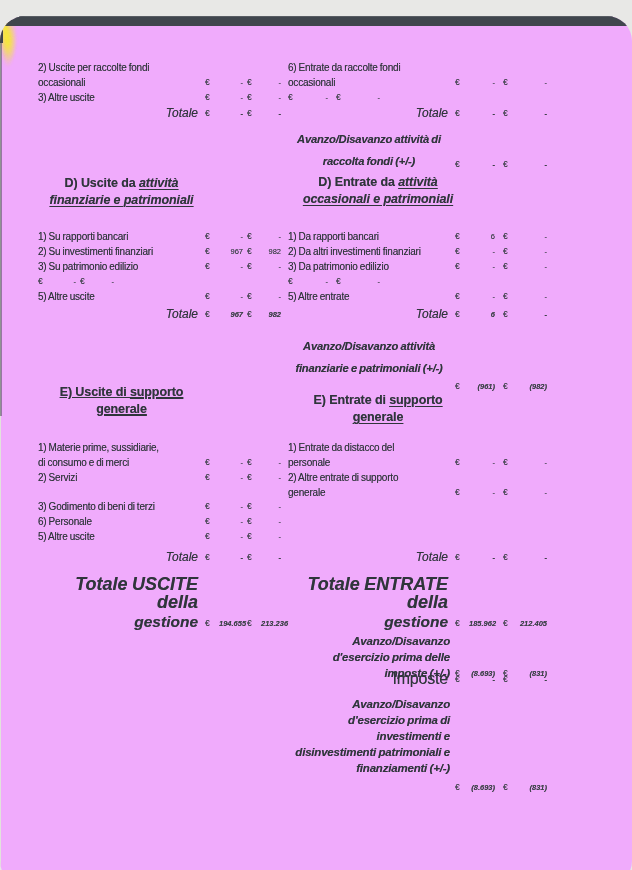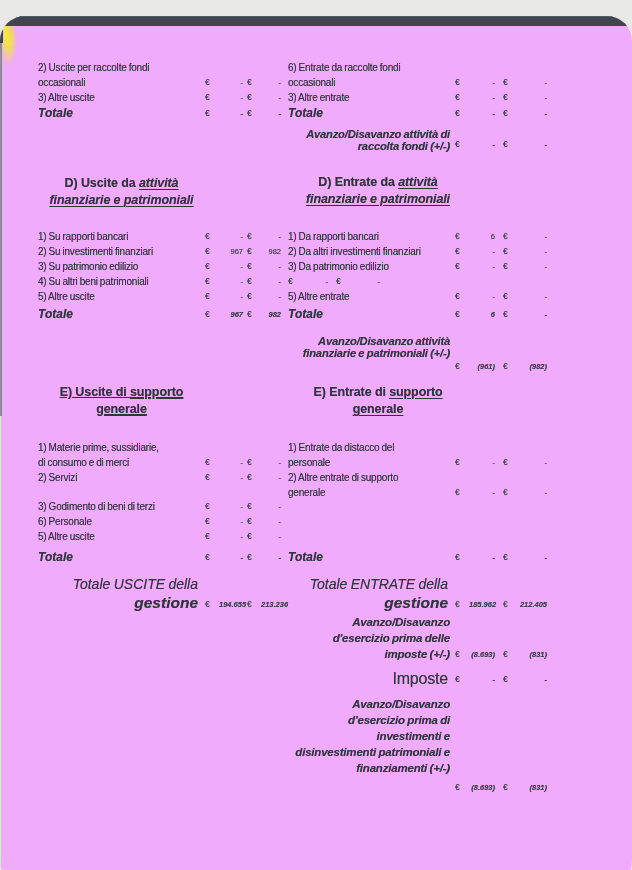--- a/index.html
+++ b/index.html
@@ -20,35 +20,35 @@
     white-space:pre-line; word-spacing:-0.5px;
   }
   .eur { width:14px; font-size:8.5px; line-height:15px; font-weight:normal; font-style:normal; color:#3a4046; }
   .gapL { margin-left:4px; }
   .gapR { margin-left:8px; }
   .val { font-size:7.5px; line-height:15px; text-align:right; color:#3b4147; white-space:nowrap; }
   .v1l { width:24px; } .v2l { width:20px; }
   .v1r { width:26px; } .v2r { width:30px; }
 
   
-  .total .lbl { text-align:left; padding-right:7px; font-size:12px; font-weight:bold; font-style:italic; letter-spacing:0; line-height:15px; }
+  .total .lbl { text-align:right; padding-right:7px; font-size:12px; font-weight:normal; font-style:italic; letter-spacing:0; line-height:15px; }
   .total .val { font-weight:bold; font-style:italic; }
 
   
-  .result .lbl { text-align:right; padding-right:5px; font-size:11.2px; font-weight:bold; font-style:italic; letter-spacing:-0.2px; line-height:12px; }
+  .result .lbl { text-align:center; padding-right:5px; font-size:11.2px; font-weight:bold; font-style:italic; letter-spacing:-0.2px; line-height:22px; }
   .result .val, .values-row .val { font-weight:bold; font-style:italic; }
 
   
   .sec-header { font-size:12.5px; font-weight:bold; text-align:center; line-height:17px; white-space:pre-line; letter-spacing:-0.1px; }
   .und { text-decoration:underline; text-underline-offset:2px; text-decoration-thickness:1.3px; }
   .ital { font-style:italic; }
 
   
   .grand .lbl { text-align:right; padding-right:7px; letter-spacing:0; }
-  .g1 { font-size:14px; font-weight:normal; font-style:italic; line-height:17px; }
+  .g1 { font-size:18px; font-weight:bold; font-style:italic; line-height:17px; }
   .g2 { font-size:15.5px; font-weight:bold; font-style:italic; line-height:19px; }
   .grand .val { font-weight:bold; font-style:italic; }
 
   .pretax .lbl { text-align:right; padding-right:5px; font-size:11.5px; font-weight:bold; font-style:italic; line-height:16px; letter-spacing:-0.2px; }
   .pretax .val { font-weight:bold; font-style:italic; }
   .imposte .lbl { text-align:right; padding-right:7px; font-size:16px; font-weight:normal; line-height:16px; }
   .imposte .val { font-weight:bold; font-style:italic; }
   .finlbl { text-align:right; padding-right:5px; font-size:11.5px; font-weight:bold; font-style:italic; line-height:16px; white-space:pre-line; letter-spacing:-0.2px; }
 
   .gap-above { margin-top:14px; }
@@ -100,21 +100,20 @@
   <div class="abs" style="left:288px; top:44px; width:259px;">
     <div class="row">
       <span class="lbl">6) Entrate da raccolte fondi
 occasionali</span>
       <span class="eur">€</span>
       <span class="val v1r">-</span>
       <span class="eur gapR">€</span>
       <span class="val v2r">-</span>
     </div>
     <div class="row">
-      <span class="lbl">3) Altre entrate</span>
       <span class="eur">€</span>
       <span class="val v1r">-</span>
       <span class="eur gapR">€</span>
       <span class="val v2r">-</span>
     </div>
   </div>
 
   <div class="abs row total" style="left:38px; top:90px; width:243px;">
     <span class="lbl">Totale</span>
     <span class="eur">€</span>
@@ -135,21 +134,21 @@
 raccolta fondi (+/-)</span>
     <span class="eur">€</span>
     <span class="val v1r">-</span>
     <span class="eur gapR">€</span>
     <span class="val v2r">-</span>
   </div>
 
   <div class="abs sec-header" style="left:38px; top:159px; width:167px;"><span>D) Uscite da </span><span class="und ital">attività 
 finanziarie e patrimoniali</span></div>
   <div class="abs sec-header" style="left:288px; top:158px; width:180px;"><span>D) Entrate da </span><span class="und ital">attività 
-finanziarie e patrimoniali</span></div>
+occasionali e patrimoniali</span></div>
 
   <div class="abs" style="left:38px; top:213px; width:243px;">
     <div class="row">
       <span class="lbl">1) Su rapporti bancari</span>
       <span class="eur">€</span>
       <span class="val v1l">-</span>
       <span class="eur gapL">€</span>
       <span class="val v2l">-</span>
     </div>
     <div class="row">
@@ -160,21 +159,20 @@
       <span class="val v2l">982</span>
     </div>
     <div class="row">
       <span class="lbl">3) Su patrimonio edilizio</span>
       <span class="eur">€</span>
       <span class="val v1l">-</span>
       <span class="eur gapL">€</span>
       <span class="val v2l">-</span>
     </div>
     <div class="row">
-      <span class="lbl">4) Su altri beni patrimoniali</span>
       <span class="eur">€</span>
       <span class="val v1l">-</span>
       <span class="eur gapL">€</span>
       <span class="val v2l">-</span>
     </div>
     <div class="row">
       <span class="lbl">5) Altre uscite</span>
       <span class="eur">€</span>
       <span class="val v1l">-</span>
       <span class="eur gapL">€</span>
@@ -247,21 +245,21 @@
       <span class="lbl"></span>
       <span class="eur">€</span>
       <span class="val v1r">(961)</span>
       <span class="eur gapR">€</span>
       <span class="val v2r">(982)</span>
     </div>
   </div>
 
   <div class="abs sec-header" style="left:38px; top:368px; width:167px;text-decoration:underline;"><span>E) Uscite di </span><span class="und">supporto 
 generale</span></div>
-  <div class="abs sec-header" style="left:288px; top:368px; width:180px;"><span>E) Entrate di </span><span class="und">supporto 
+  <div class="abs sec-header" style="left:288px; top:376px; width:180px;"><span>E) Entrate di </span><span class="und">supporto 
 generale</span></div>
 
   <div class="abs" style="left:38px; top:424px; width:243px;">
     <div class="row">
       <span class="lbl">1) Materie prime, sussidiarie,
 di consumo e di merci</span>
       <span class="eur">€</span>
       <span class="val v1l">-</span>
       <span class="eur gapL">€</span>
       <span class="val v2l">-</span>

